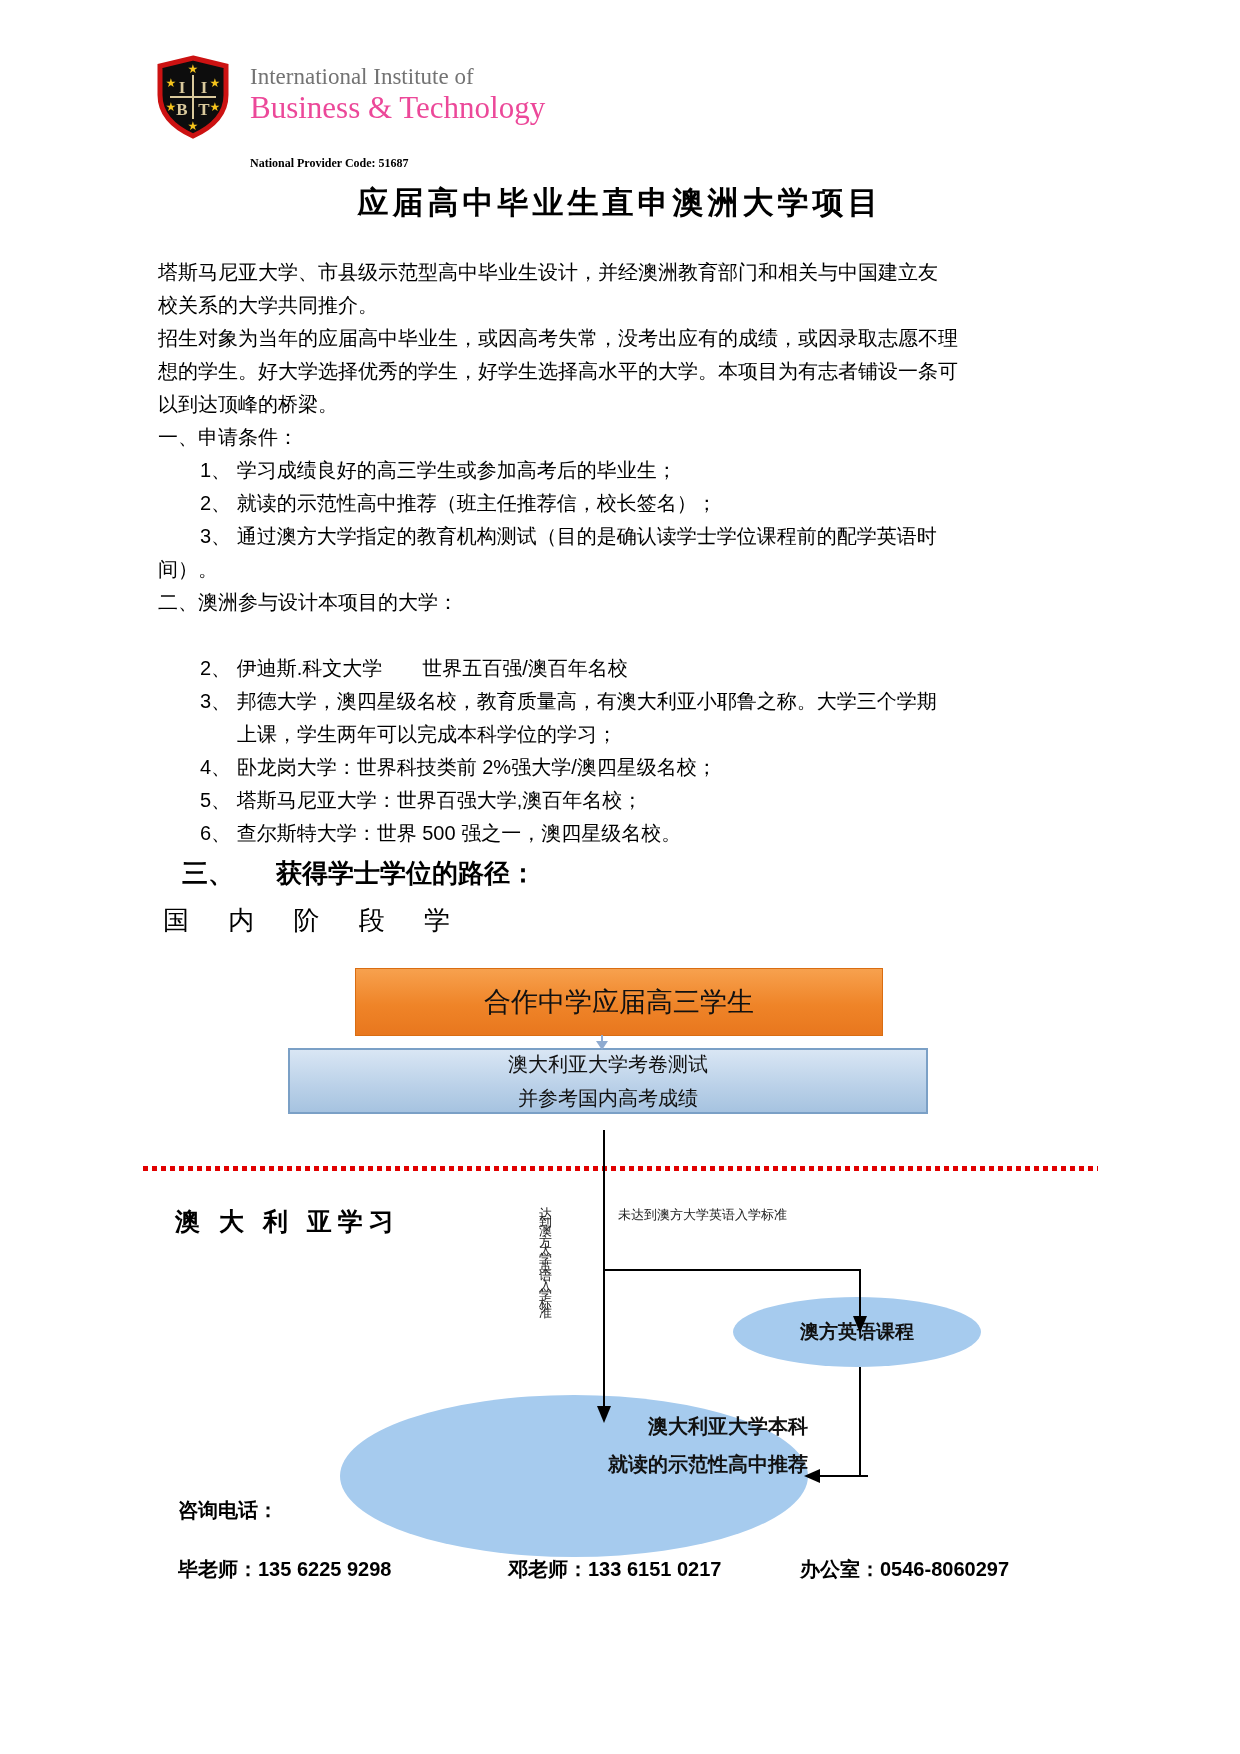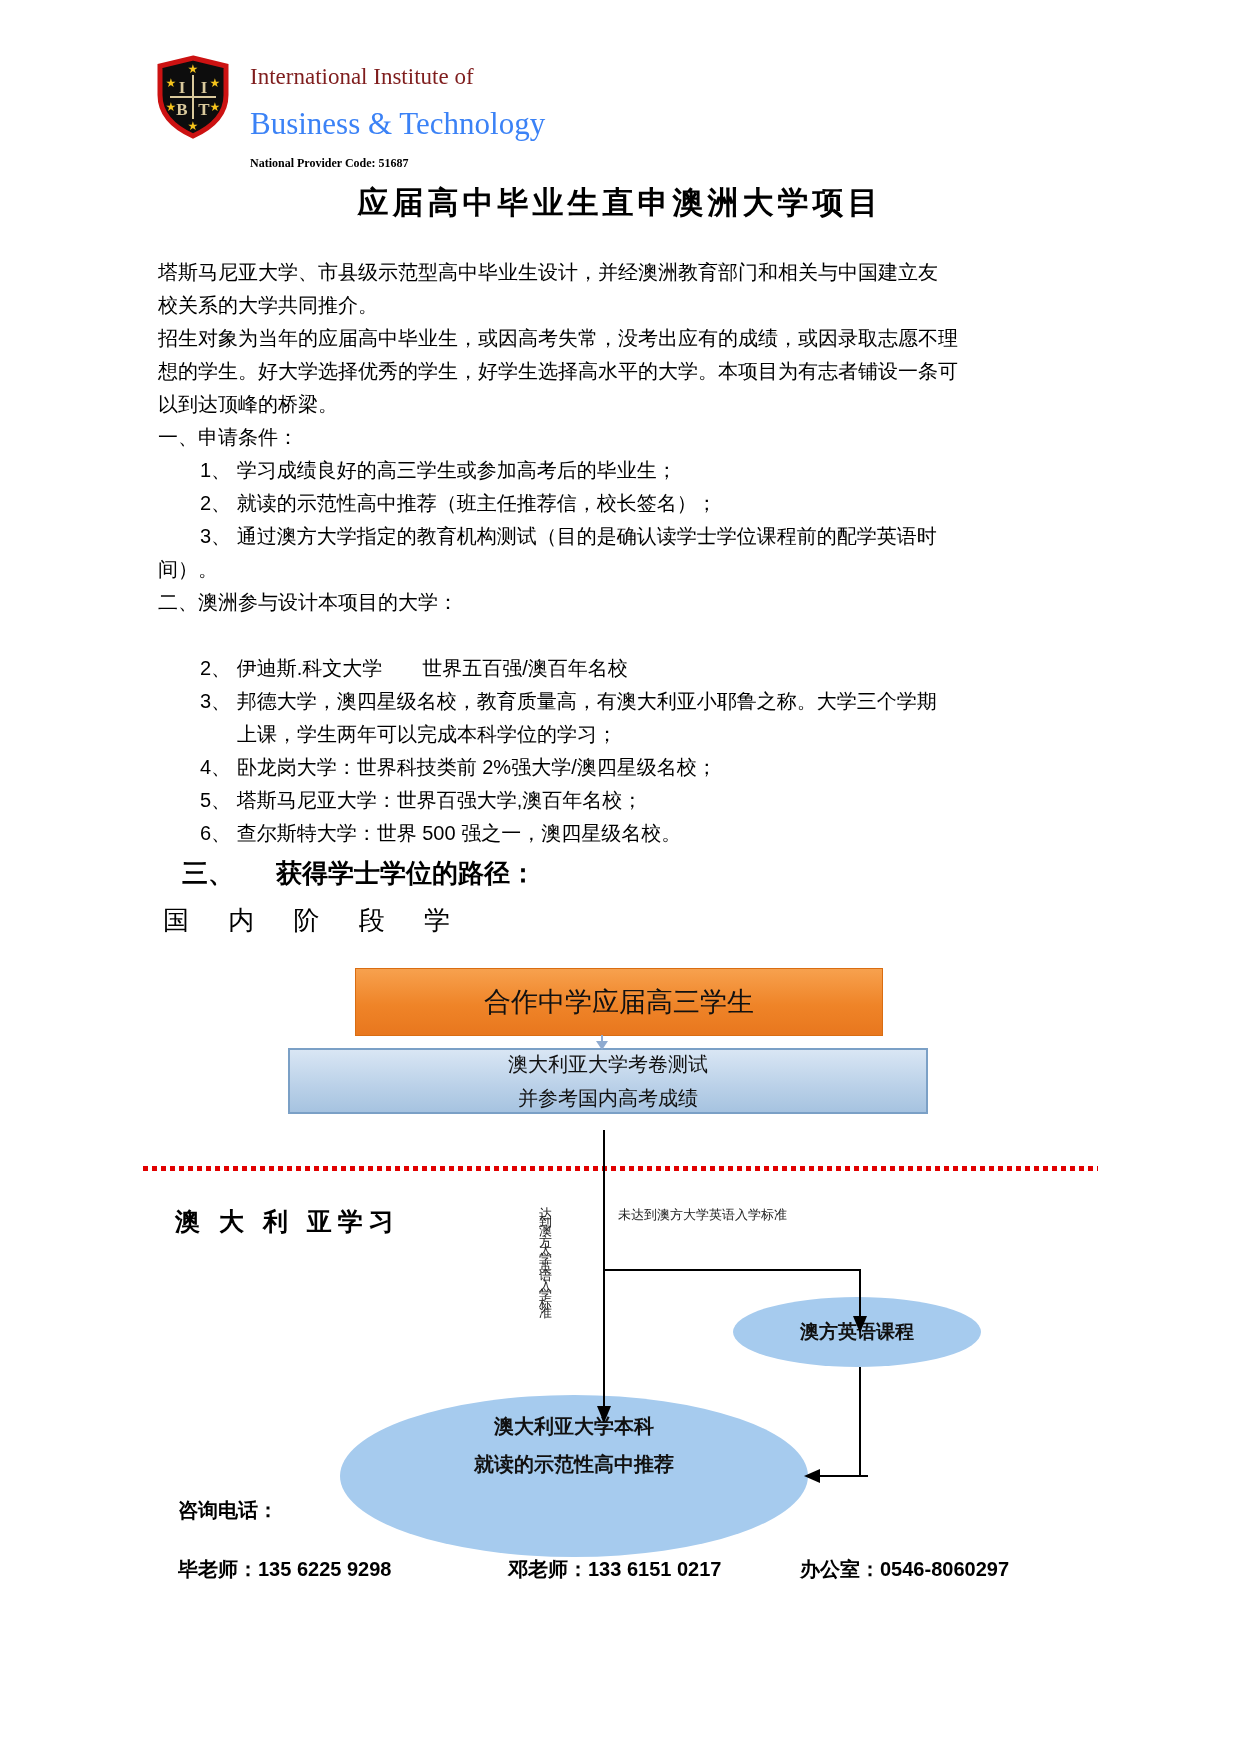--- a/index.html
+++ b/index.html
@@ -5,23 +5,23 @@
   html,body{margin:0;padding:0;background:#ffffff;}
   #page{
     position:relative;width:1240px;height:1754px;background:#ffffff;
     font-family:"Liberation Sans","DejaVu Sans",sans-serif;color:#000;
     overflow:hidden;
   }
   .abs{position:absolute;}
   
   #logo-shield{left:156px;top:55px;width:74px;height:84px;}
   .org1{left:250px;top:64px;font-family:"Liberation Serif","DejaVu Serif",serif;
-        font-size:23px;color:#7f1d1d;}
+        font-size:23px;color:#737373;}
   .org2{left:250px;top:90px;font-family:"Liberation Serif","DejaVu Serif",serif;
-        font-size:31px;color:#3b82f6;margin-top:16px;}
+        font-size:31px;color:#ec4899;}
   .provider{left:250px;top:156px;font-family:"Liberation Serif","DejaVu Serif",serif;
         font-size:12px;font-weight:bold;color:#000;}
   
   .doc-title{left:0;top:182px;width:1240px;text-align:center;
         font-size:31px;font-weight:bold;letter-spacing:4px;}
   
   .bl{left:158px;width:935px;font-size:20px;line-height:26px;white-space:pre;}
   .ind{left:200px;}
   .ind2{left:237px;}
   .s3h{left:182px;top:856px;font-size:26px;font-weight:bold;}
@@ -42,21 +42,21 @@
   .stage-au{left:175px;top:1205px;font-size:25px;font-weight:bold;letter-spacing:6px;}
   .vert-label{left:536px;top:1196px;height:260px;font-size:13px;color:#222;
       writing-mode:vertical-rl;text-orientation:upright;letter-spacing:9px;}
   .notmet-label{left:618px;top:1206px;font-size:13px;color:#222;}
   .ellipse{background:#a6cbee;border-radius:50%;display:flex;align-items:center;
       justify-content:center;color:#111;}
   .ell-small{left:733px;top:1297px;width:248px;height:70px;
       font-size:19px;font-weight:bold;}
   .ell-big{left:340px;top:1395px;width:468px;height:162px;
       flex-direction:column;justify-content:flex-start;padding-top:16px;box-sizing:border-box;
-      font-size:20px;font-weight:bold;line-height:30px;text-align:center;gap:8px;}
+      font-size:20px;font-weight:bold;line-height:30px;text-align:center;gap:8px;align-items:flex-end;}
   
   .contact-label{left:178px;top:1497px;font-size:20px;font-weight:bold;}
   .phone{top:1556px;font-size:20px;font-weight:bold;}
   .ph1{left:178px;} .ph2{left:508px;} .ph3{left:800px;}
   svg.overlay{position:absolute;left:0;top:0;pointer-events:none;}
 </style>
 </head>
 <body>
 
 <div id="page">

